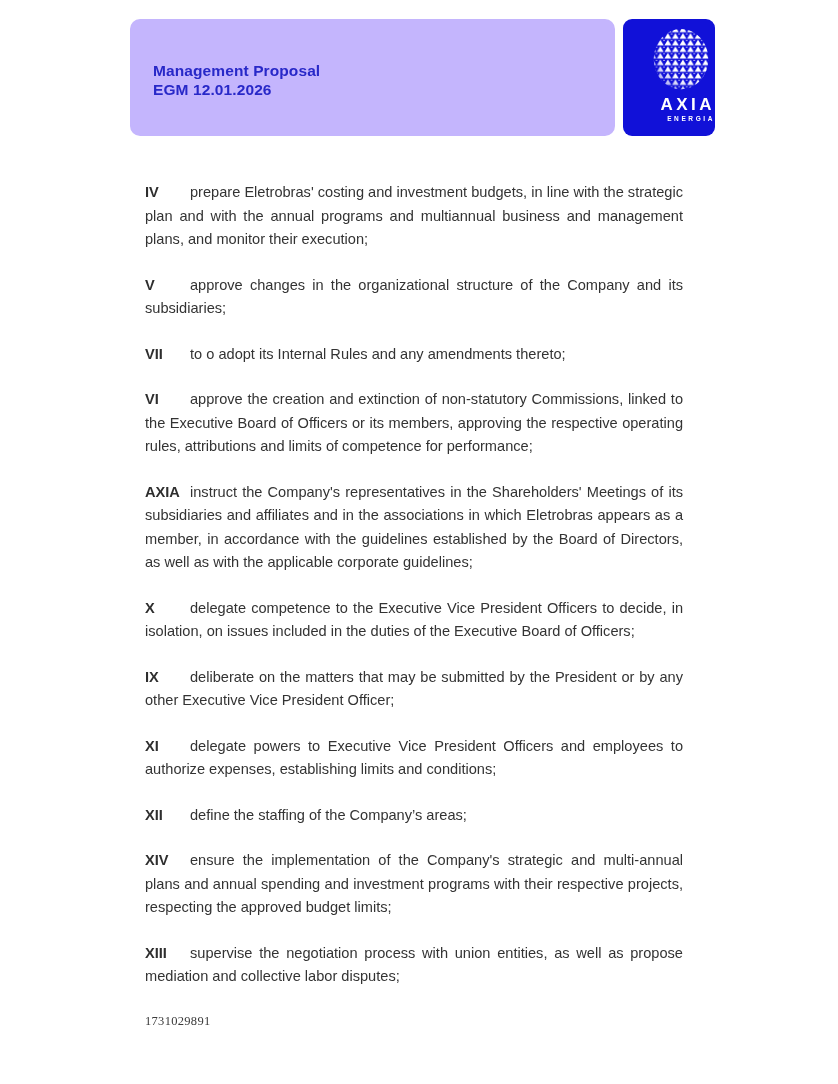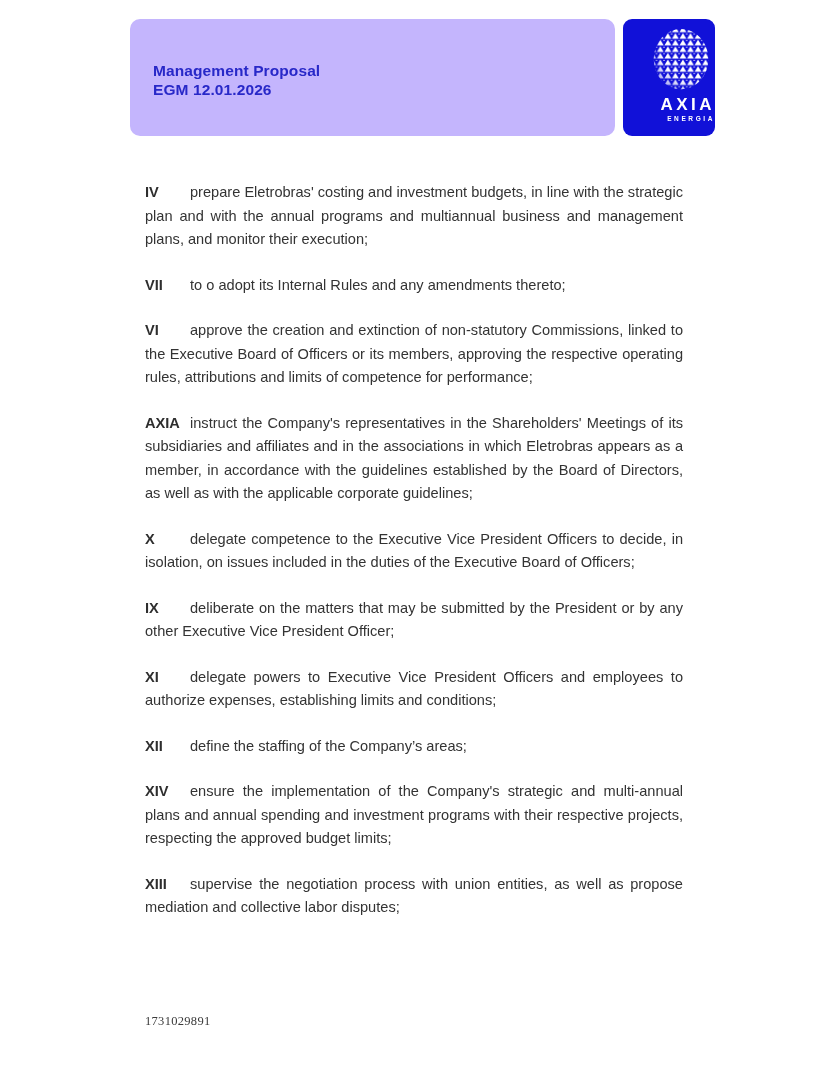--- a/index.html
+++ b/index.html
@@ -130,20 +130,21 @@
     </defs>
     <ellipse cx="34" cy="35" rx="29" ry="32" fill="url(#tri)"></ellipse>
     <ellipse cx="34" cy="35" rx="29" ry="32" fill="url(#fade)"></ellipse>
   </svg>
   <div class="logo-word">AXIA</div>
   <div class="logo-sub">ENERGIA</div>
 </div>
 
 <div class="doc-body">
   <p class="item"><span class="num">IV</span><span>prepare Eletrobras' costing and investment budgets, in line with the strategic plan and with the annual programs and multiannual business and management plans, and monitor their execution;</span></p>
+  <p class="item"><span class="num">V</span><span>approve changes in the organizational structure of the Company and its subsidiaries;</span></p>
   <p class="item"><span class="num">VII</span><span>to o adopt its Internal Rules and any amendments thereto;</span></p>
   <p class="item"><span class="num">VI</span><span>approve the creation and extinction of non-statutory Commissions, linked to the Executive Board of Officers or its members, approving the respective operating rules, attributions and limits of competence for performance;</span></p>
   <p class="item"><span class="num">AXIA</span><span>instruct the Company's representatives in the Shareholders' Meetings of its subsidiaries and affiliates and in the associations in which Eletrobras appears as a member, in accordance with the guidelines established by the Board of Directors, as well as with the applicable corporate guidelines;</span></p>
   <p class="item"><span class="num">X</span><span>delegate competence to the Executive Vice President Officers to decide, in isolation, on issues included in the duties of the Executive Board of Officers;</span></p>
   <p class="item"><span class="num">IX</span><span>deliberate on the matters that may be submitted by the President or by any other Executive Vice President Officer;</span></p>
   <p class="item"><span class="num">XI</span><span>delegate powers to Executive Vice President Officers and employees to authorize expenses, establishing limits and conditions;</span></p>
   <p class="item"><span class="num">XII</span><span>define the staffing of the Company’s areas;</span></p>
   <p class="item"><span class="num">XIV</span><span>ensure the implementation of the Company's strategic and multi-annual plans and annual spending and investment programs with their respective projects, respecting the approved budget limits;</span></p>
   <p class="item"><span class="num">XIII</span><span>supervise the negotiation process with union entities, as well as propose mediation and collective labor disputes;</span></p>
 </div>

